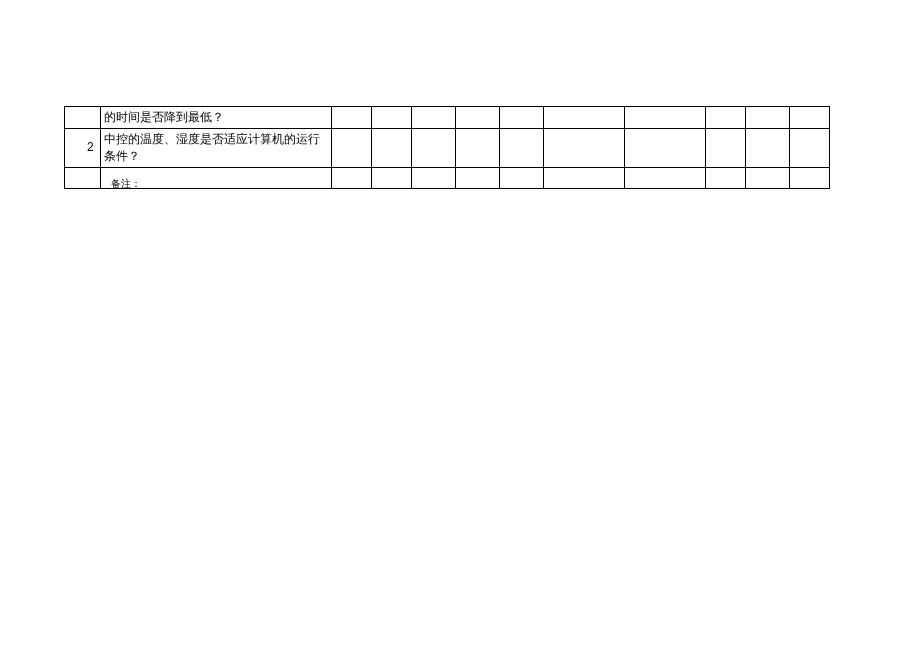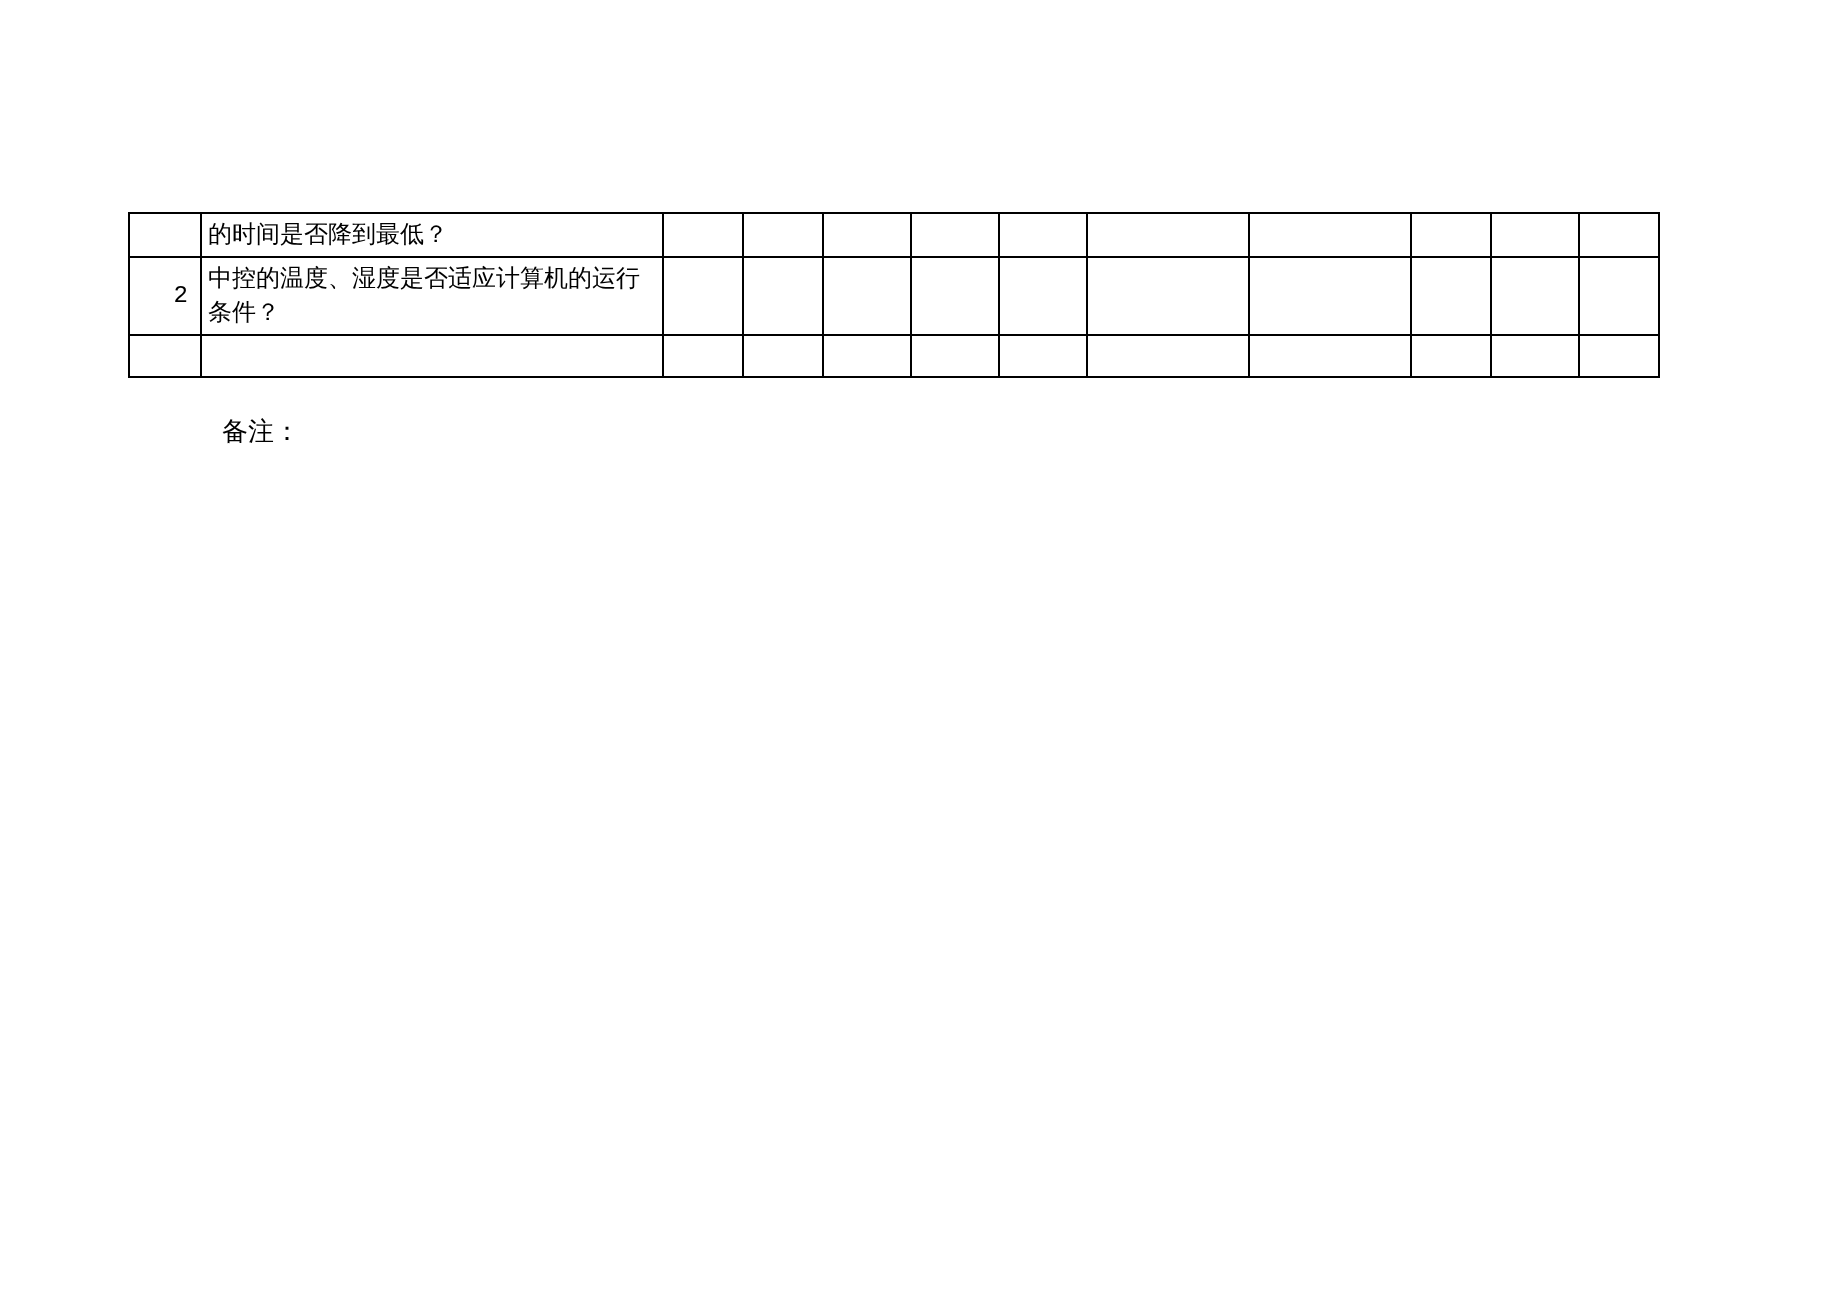--- a/index.html
+++ b/index.html
@@ -48,23 +48,23 @@
       width: 40px;
     }
     .col-med {
       width: 44px;
     }
     .col-wide {
       width: 81px;
     }
     .notes {
       position: absolute;
-      top: 207px;
+      top: 177px;
       left: 111px;
-      font-size: 13px;
+      font-size: 10px;
     }
   </style>
 </head>
 <body>
 
 <div class="table-container">
   <table>
     <tbody>
       <tr>
         <td class="col-num"></td>

